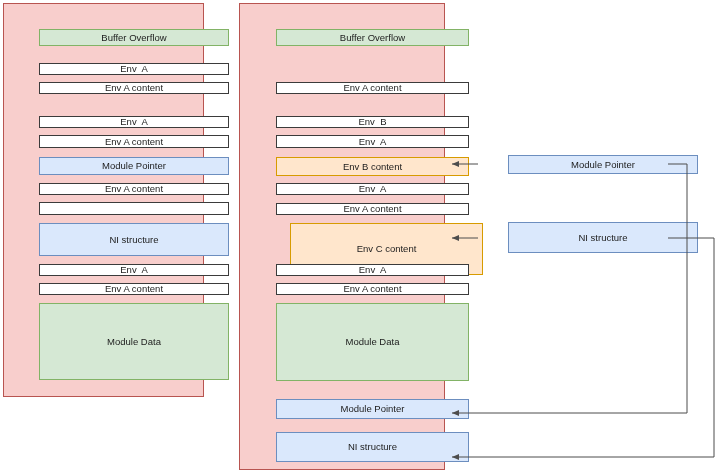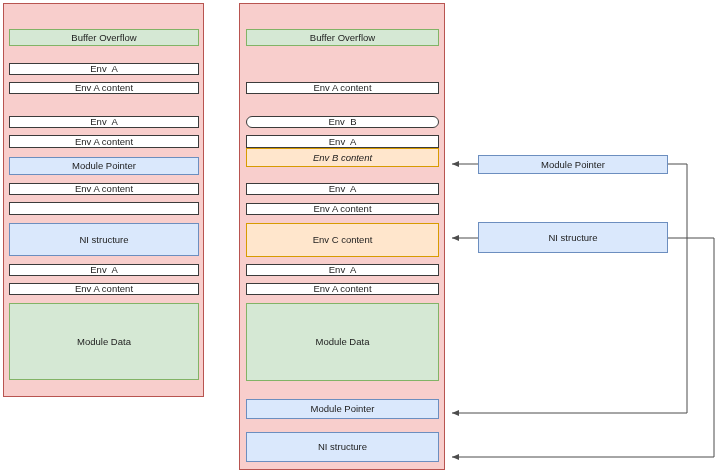--- a/index.html
+++ b/index.html
@@ -25,20 +25,21 @@
     position: absolute;
     box-sizing: border-box;
     display: flex;
     align-items: center;
     justify-content: center;
     font-size: 9.5px;
     line-height: 1;
     color: #1c1c1c;
     white-space: pre;
     text-align: right;
+    margin-left: 30px;
   }
   .box.white  { background: var(--white-fill);  border: 1.5px solid var(--white-stroke); }
   .box.green  { background: var(--green-fill);  border: 1px solid var(--green-stroke); }
   .box.blue   { background: var(--blue-fill);   border: 1px solid var(--blue-stroke); }
   .box.orange { background: var(--orange-fill); border: 1px solid var(--orange-stroke); }
   svg.connectors {
     position: absolute;
     left: 0; top: 0;
     width: 720px; height: 472px;
     pointer-events: none;
@@ -61,26 +62,26 @@
       <div class="box white" style="left: 5px; width: 190px; top: 179px; height: 12px;">Env A content</div>
       <div class="box white" style="left: 5px; width: 190px; top: 198px; height: 13px;"></div>
       <div class="box blue" style="left: 5px; width: 190px; top: 219px; height: 33px;">NI structure</div>
       <div class="box white" style="left: 5px; width: 190px; top: 260px; height: 12px;">Env  A</div>
       <div class="box white" style="left: 5px; width: 190px; top: 279px; height: 12px;">Env A content</div>
       <div class="box green" style="left: 5px; width: 190px; top: 299px; height: 77px;">Module Data</div>
     </div>
   <div class="stack" id="stack-1" style="left: 239px; top: 3px; width: 206px; height: 467px;">
       <div class="box green" style="left: 6px; width: 193px; top: 25px; height: 17px;">Buffer Overflow</div>
       <div class="box white" style="left: 6px; width: 193px; top: 78px; height: 12px;">Env A content</div>
-      <div class="box white" style="left: 6px; width: 193px; top: 112px; height: 12px; border-radius: 6px;">Env  B</div>
+      <div class="box white" style="left: 6px; width: 193px; top: 112px; height: 12px;">Env  B</div>
       <div class="box white" style="left: 6px; width: 193px; top: 131px; height: 13px;">Env  A</div>
-      <div class="box orange" style="left: 6px; width: 193px; top: 144px; height: 19px; font-style: italic;">Env B content</div>
+      <div class="box orange" style="left: 6px; width: 193px; top: 153px; height: 19px;">Env B content</div>
       <div class="box white" style="left: 6px; width: 193px; top: 179px; height: 12px;">Env  A</div>
       <div class="box white" style="left: 6px; width: 193px; top: 199px; height: 12px;">Env A content</div>
-      <div class="box orange" style="left: 6px; width: 193px; top: 219px; height: 34px;">Env C content</div>
+      <div class="box orange" style="left: 20px; width: 193px; top: 219px; height: 52px;">Env C content</div>
       <div class="box white" style="left: 6px; width: 193px; top: 260px; height: 12px;">Env  A</div>
       <div class="box white" style="left: 6px; width: 193px; top: 279px; height: 12px;">Env A content</div>
       <div class="box green" style="left: 6px; width: 193px; top: 299px; height: 78px;">Module Data</div>
       <div class="box blue" style="left: 6px; width: 193px; top: 395px; height: 20px;">Module Pointer</div>
       <div class="box blue" style="left: 6px; width: 193px; top: 428px; height: 30px;">NI structure</div>
     </div>
 
   <div class="box blue" id="ext-0" style="left: 478px; top: 155px; width: 190px; height: 19px;">Module Pointer</div>
   <div class="box blue" id="ext-1" style="left: 478px; top: 222px; width: 190px; height: 31px;">NI structure</div>
 

